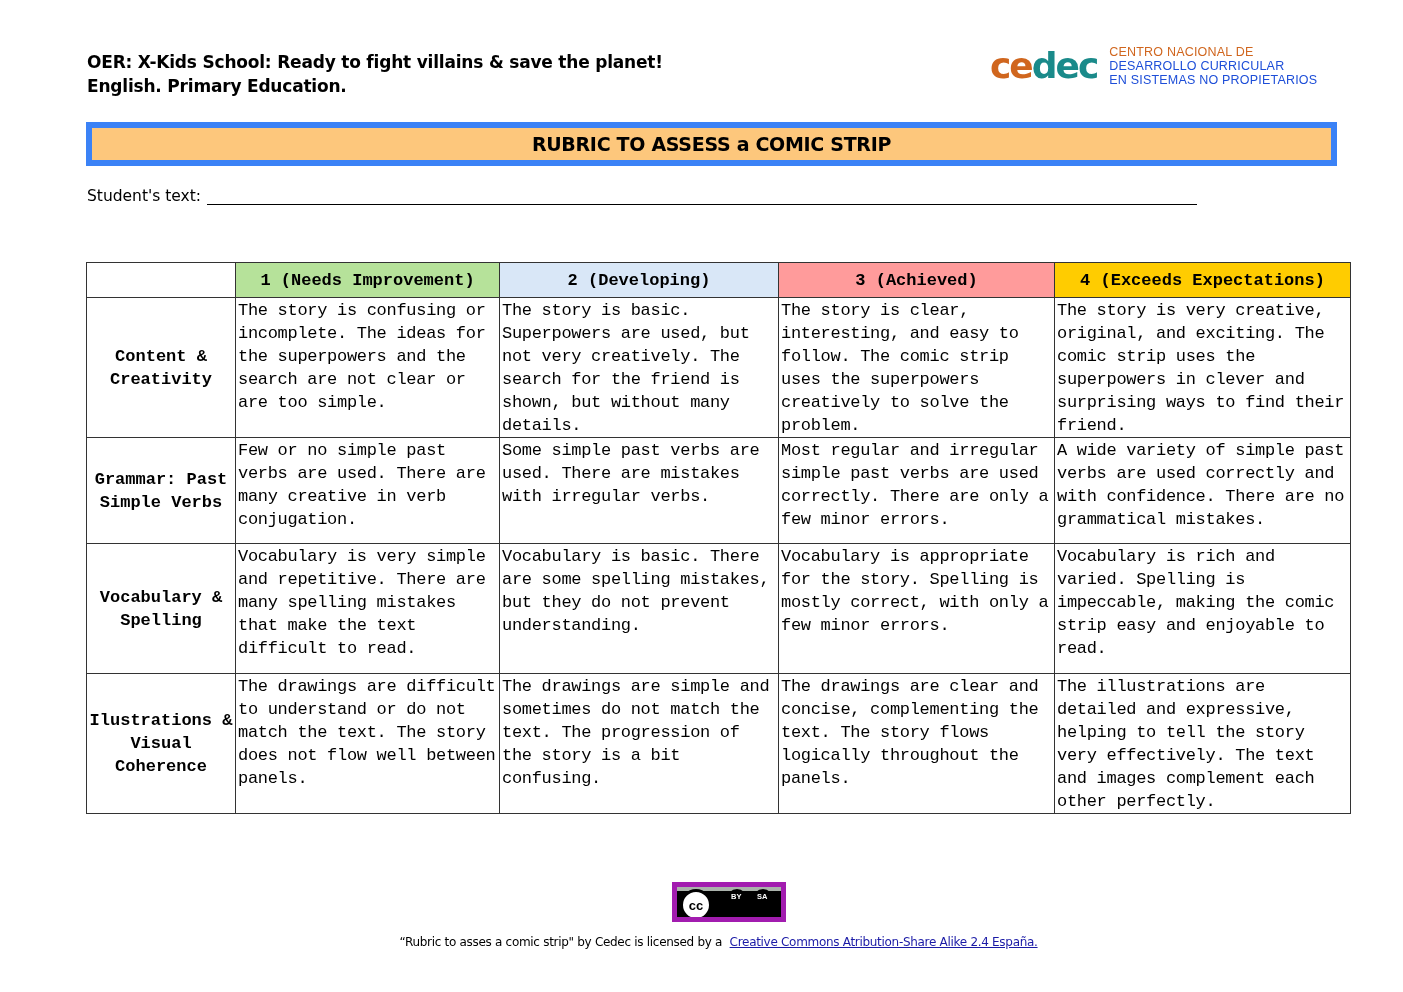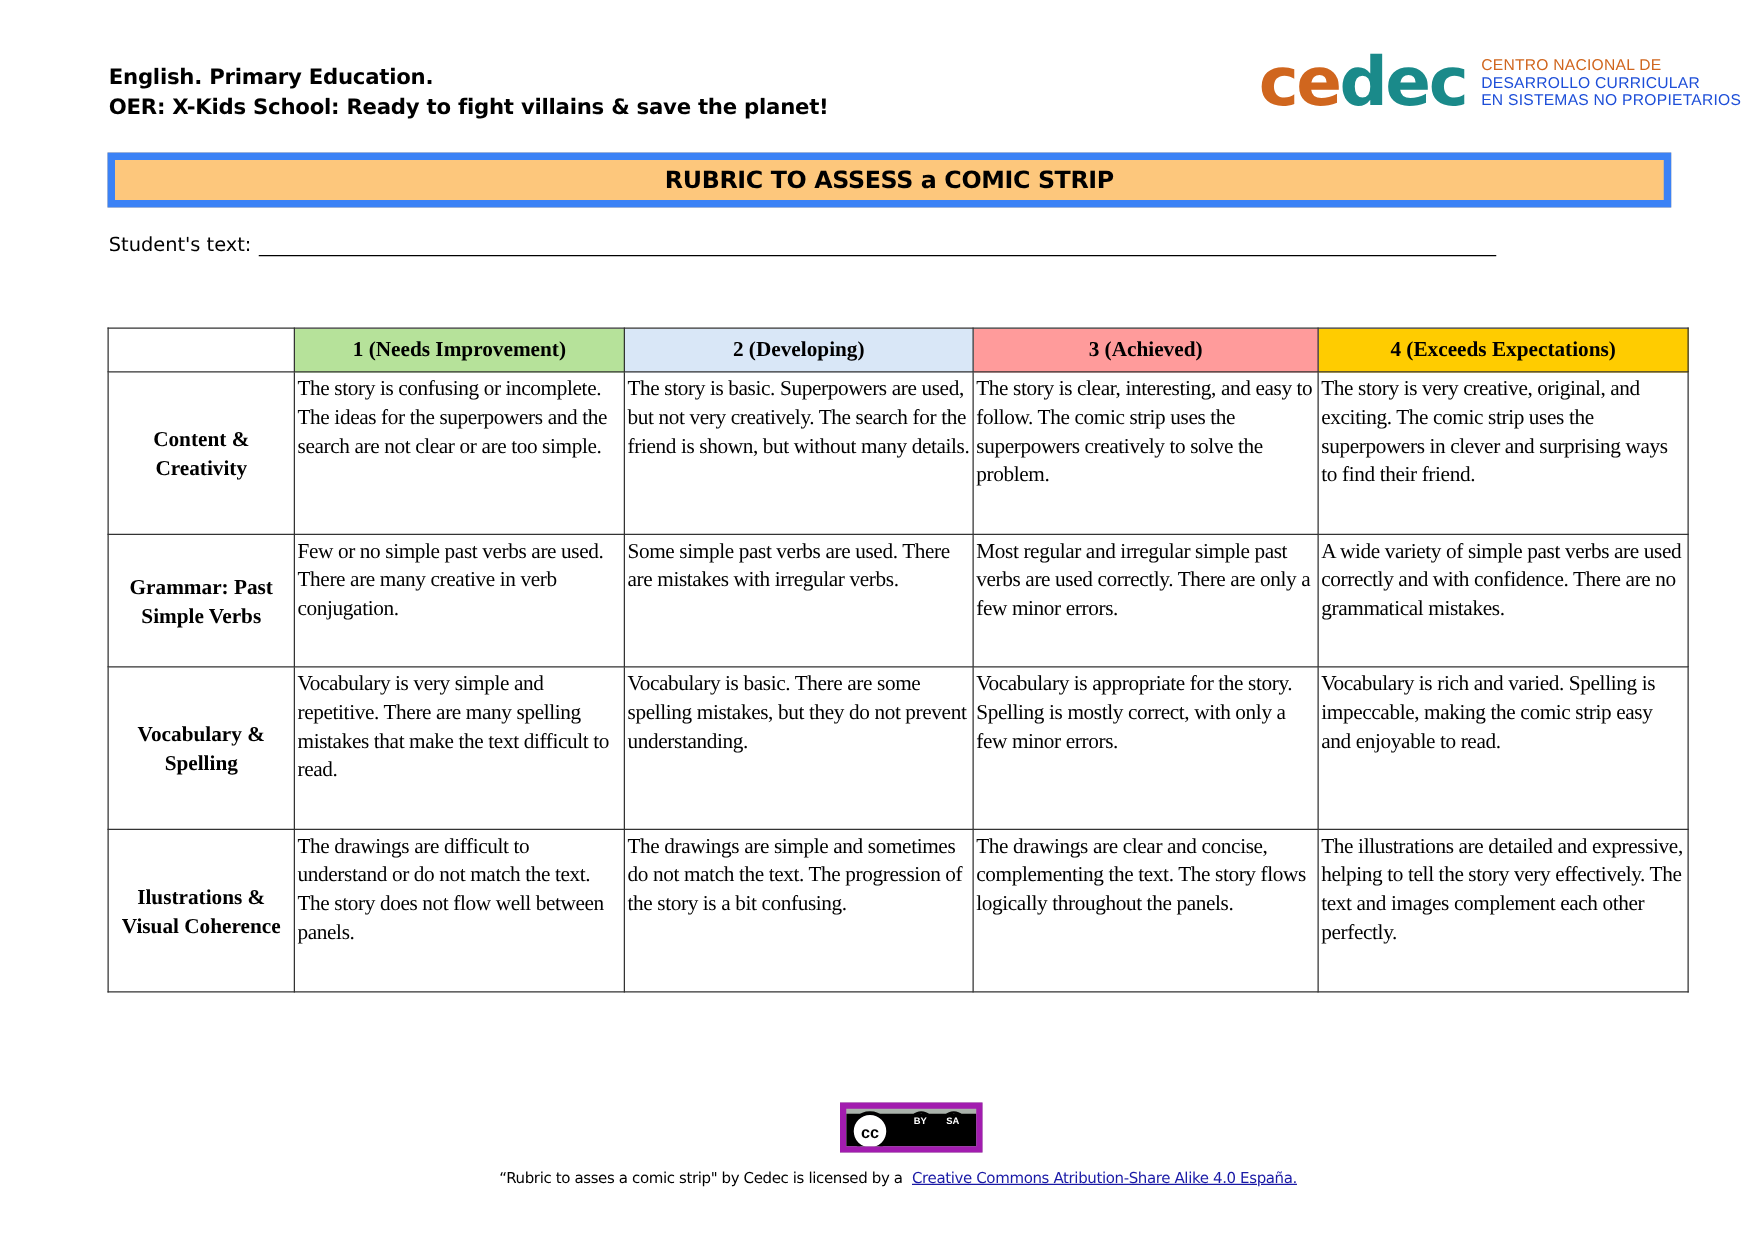--- a/index.html
+++ b/index.html
@@ -28,24 +28,23 @@
     .logo {
       position: absolute;
       left: 990px;
       top: 38px;
       display: flex;
       align-items: center;
     }
     .logo-word {
       font-family: "DejaVu Sans", sans-serif;
       font-weight: bold;
-      font-size: 54px;
+      font-size: 36px;
       letter-spacing: -2px;
       line-height: 56px;
-      margin-left: 17px;
     }
     .logo-word .ce { color: #d0661e; }
     .logo-word .dec { color: #1a8a8a; }
     .logo-sub {
       margin-left: 12px;
       font-family: "Liberation Sans", sans-serif;
       font-size: 12.5px;
       line-height: 14px;
       letter-spacing: 0.2px;
     }
@@ -90,21 +89,21 @@
       position: absolute;
       left: 86px;
       top: 262px;
       border-collapse: collapse;
       width: 1264px;
       table-layout: fixed;
     }
     table.rubric th, table.rubric td {
       border: 1.5px solid #333;
       vertical-align: top;
-      font-family: Liberation Serif, serif;
+      font-family: Liberation Mono, monospace;
     }
     table.rubric th {
       height: 34px;
       font-weight: bold;
       font-size: 17px;
       text-align: center;
       vertical-align: middle;
       padding: 0;
     }
     table.rubric td.desc {
@@ -198,22 +197,22 @@
     .license a {
       color: #1a1aa6;
       text-decoration: underline;
       margin-left: 4px;
     }
   </style>
 </head>
 <body>
 
 <div class="header-text">
+  <div>OER: X-Kids School: Ready to fight villains &amp; save the planet!</div>
   <div>English. Primary Education.</div>
-  <div>OER: X-Kids School: Ready to fight villains &amp; save the planet!</div>
 </div>
 
 <div class="logo">
   <div class="logo-word">
     <span class="ce">ce</span><span class="dec">dec</span>
   </div>
   <div class="logo-sub">
     <div class="l1">CENTRO NACIONAL DE</div>
     <div class="l2">DESARROLLO CURRICULAR</div>
     <div class="l3">EN SISTEMAS NO PROPIETARIOS</div>
@@ -292,14 +291,14 @@
     </svg>
   </div>
   <div class="cc-bottom">
     <span class="lbl-by">BY</span>
     <span class="lbl-sa">SA</span>
   </div>
 </div>
 
 <div class="license">
   <span>“Rubric to asses a comic strip" by Cedec is licensed by a</span>
-  <a>Creative Commons Atribution-Share Alike 4.0 España.</a>
+  <a>Creative Commons Atribution-Share Alike 2.4 España.</a>
 </div>
 
 </body></html>

